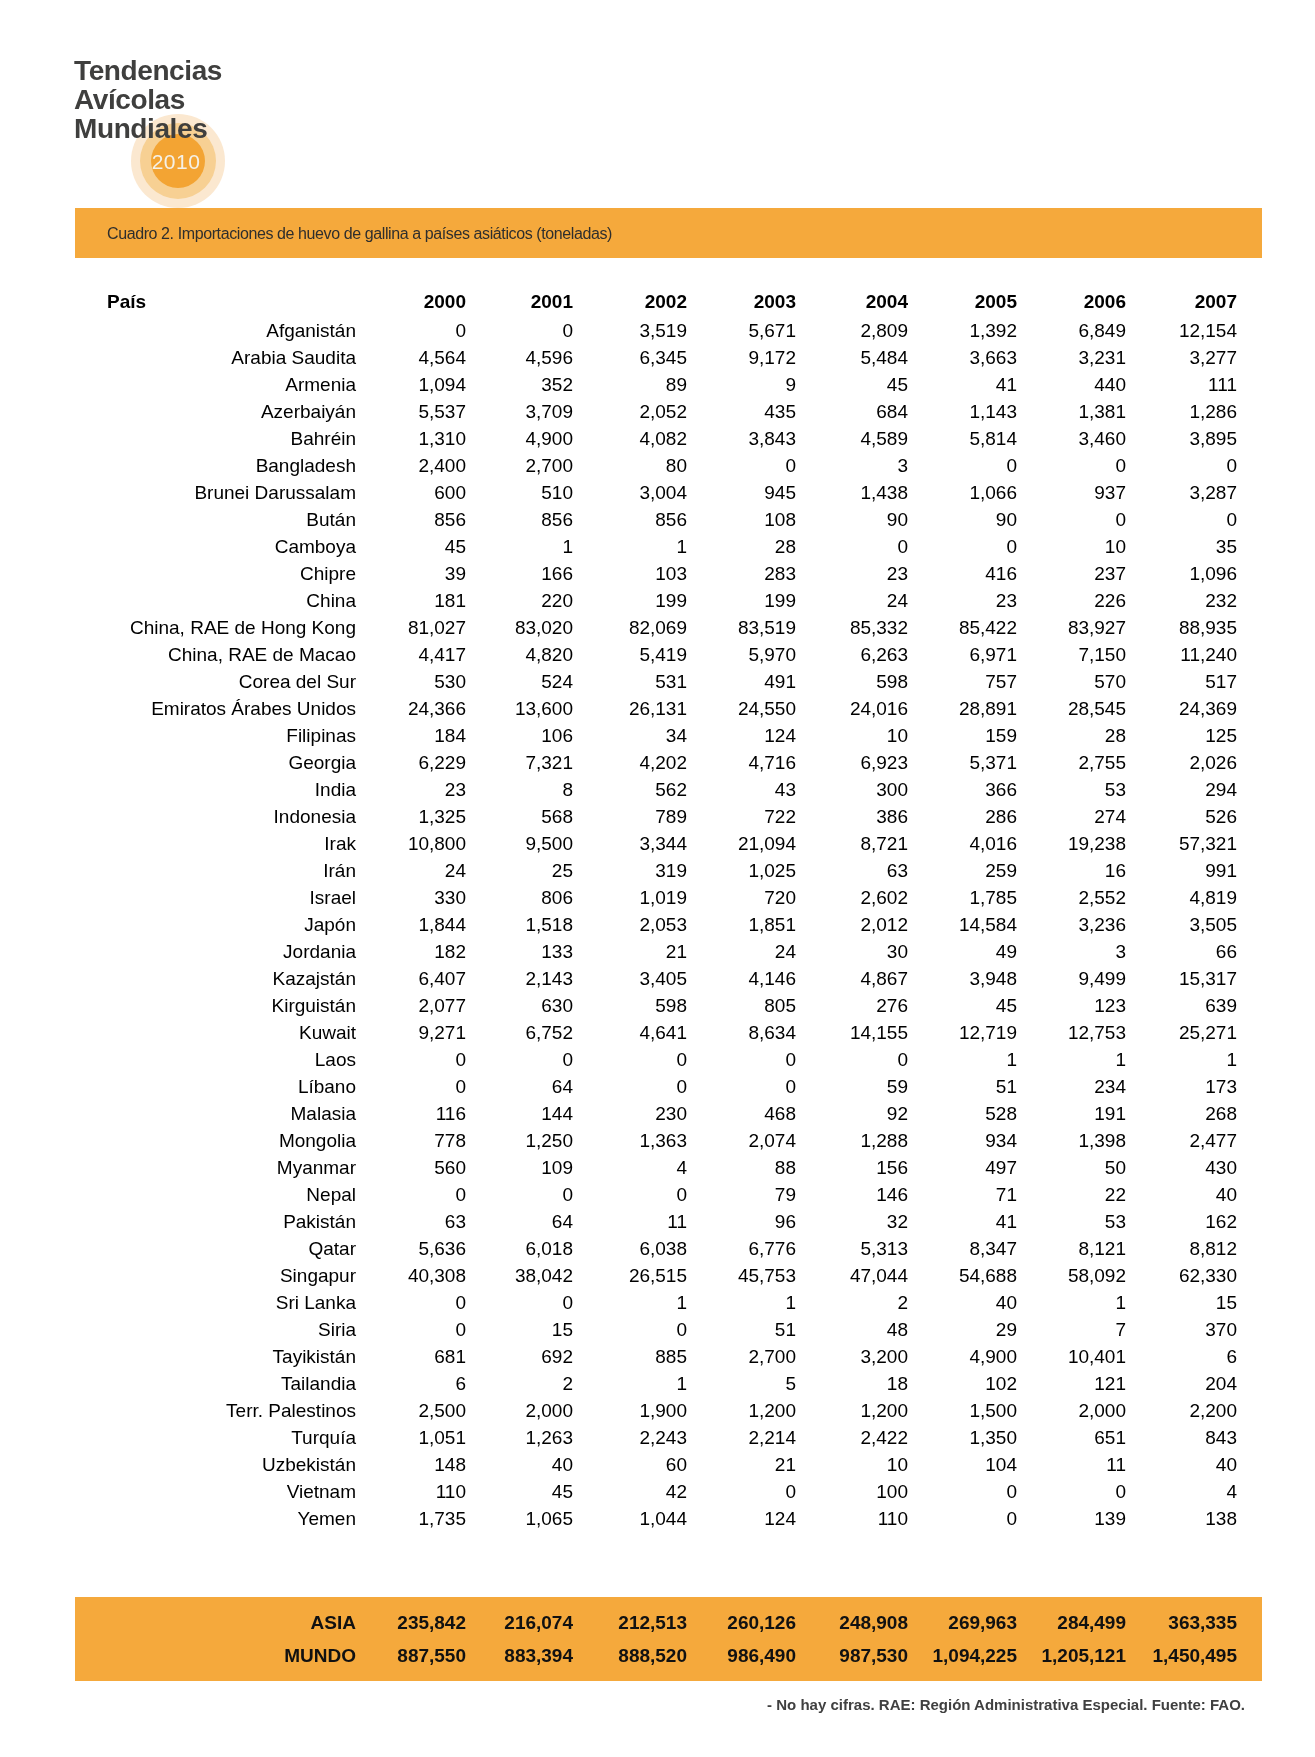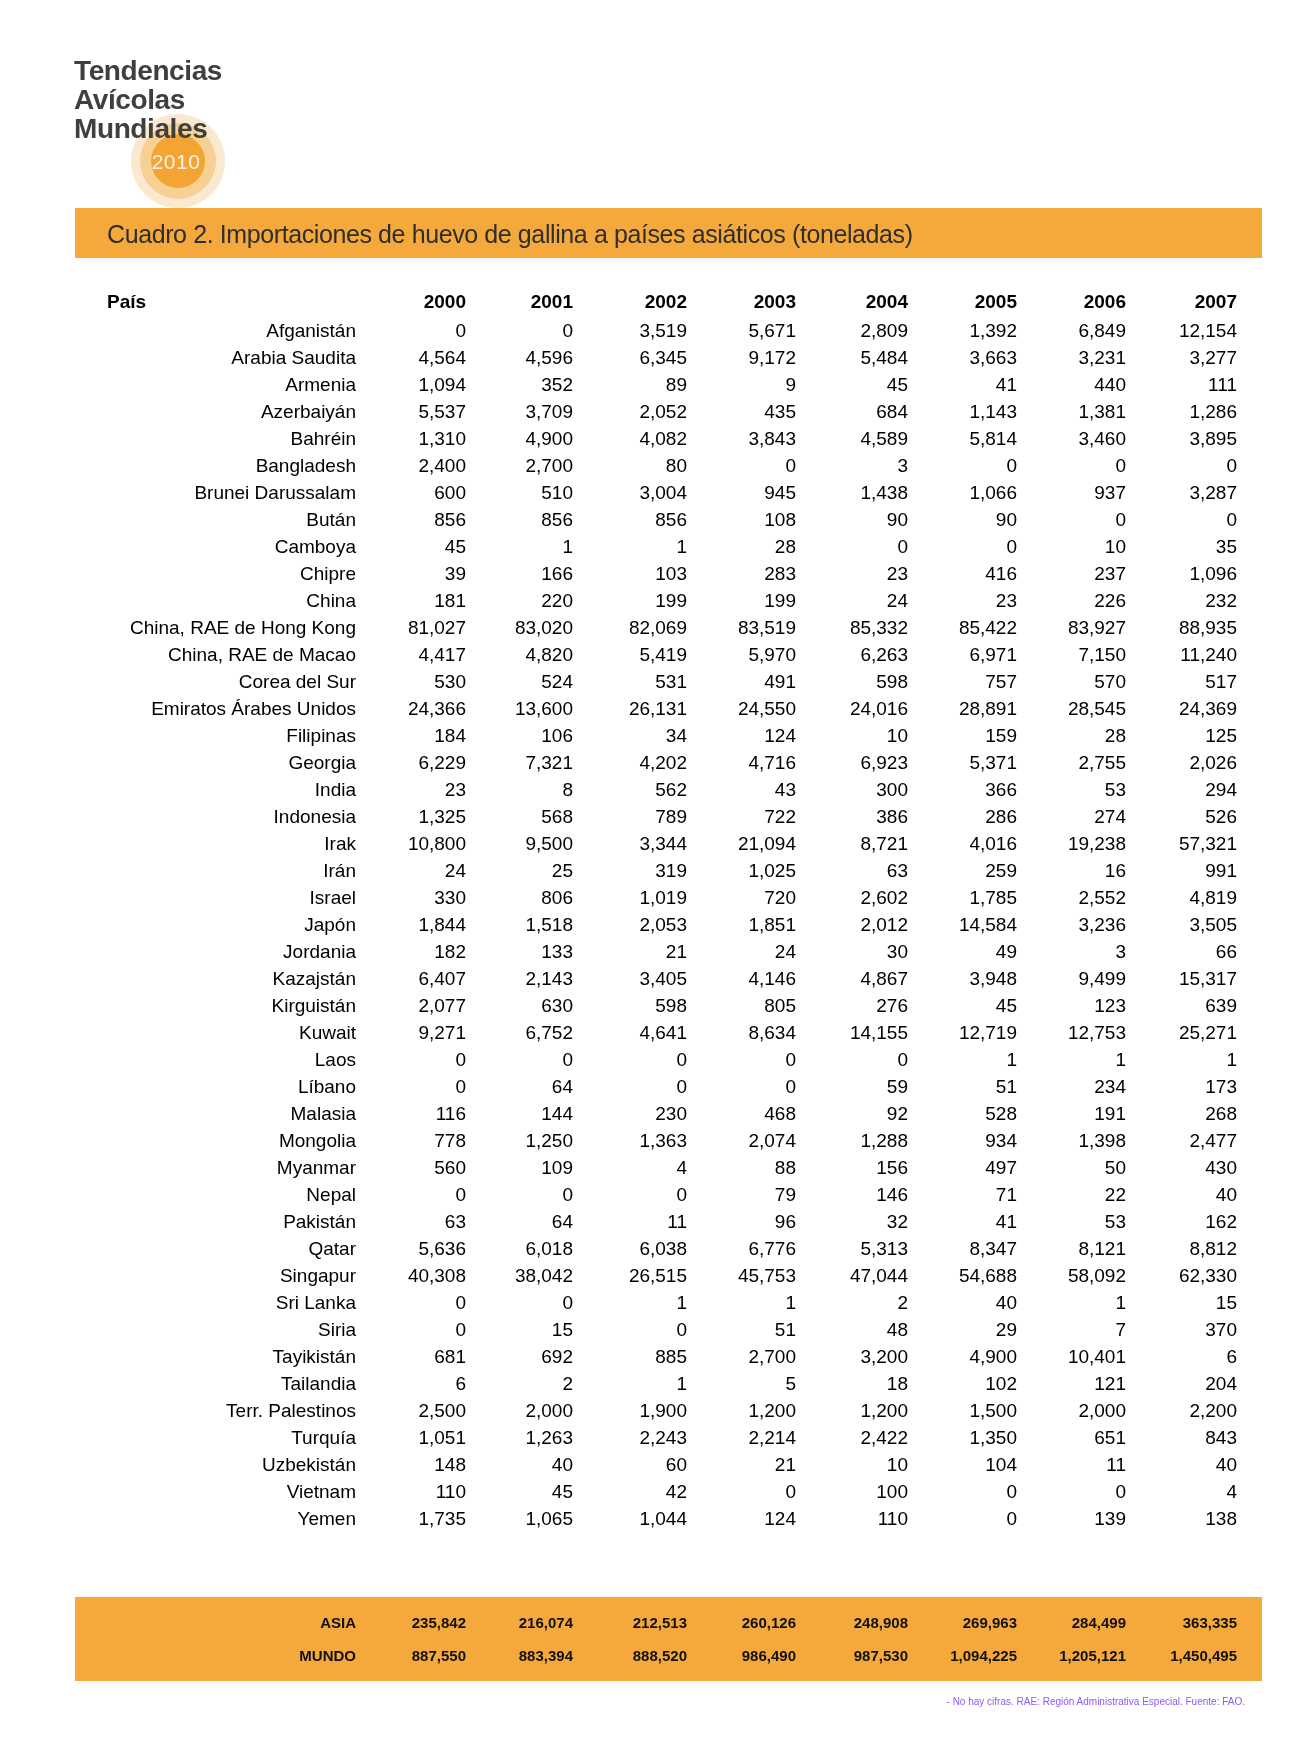--- a/index.html
+++ b/index.html
@@ -13,42 +13,42 @@
   .ring-inner{left:151px;top:134px;width:54px;height:54px;background:var(--logo-inner,#F3A433);}
   .logo-year{position:absolute;left:146px;top:150px;width:60px;text-align:center;
              font-size:21px;color:#F5F1E7;letter-spacing:0.5px;}
   .logo-text{position:absolute;left:74px;top:56px;font-size:28px;line-height:29px;
              color:var(--text-logo,#3F3F3E);font-weight:700;letter-spacing:-0.4px;}
 
   
   .title-bar{position:absolute;left:75px;top:208px;width:1187px;height:50px;
              background:var(--accent,#F5A93C);}
   .title-bar .title-text{position:absolute;left:32px;top:0;line-height:52px;
-             font-size:25px;letter-spacing:-0.4px;color:#2E2E2D;white-space:nowrap;}
+             font-size:16px;letter-spacing:-0.4px;color:#2E2E2D;white-space:nowrap;}
 
   
   table.data-table{position:absolute;left:107px;top:286px;width:1130px;
                    border-collapse:collapse;table-layout:fixed;}
   table.data-table th,table.data-table td{padding:0;font-size:19px;white-space:nowrap;overflow:visible;}
   table.data-table thead th{height:31px;font-weight:bold;text-align:right;vertical-align:middle;margin-left:32px;}
   table.data-table thead th.country{text-align:left;}
   table.data-table tbody td{height:27px;vertical-align:middle;}
   td.num,th.num{text-align:right;}
   td.country{text-align:right;margin-top:44px;}
 
   
   .totals-bar{position:absolute;left:75px;top:1597px;width:1187px;height:84px;
               background:var(--accent,#F5A93C);}
   table.totals-table{position:absolute;left:32px;top:9px;width:1130px;
                      border-collapse:collapse;table-layout:fixed;}
-  table.totals-table td{padding:0;font-size:15px;font-weight:bold;height:33px;
+  table.totals-table td{padding:0;font-size:19px;font-weight:bold;height:33px;
                         vertical-align:middle;white-space:nowrap;color:#111;}
 
   
-  .footnote{position:absolute;right:70px;top:1696px;font-size:10px;color:#8b5cf6;}
+  .footnote{position:absolute;right:70px;top:1696px;font-size:15px;color:#404040;font-weight:bold;}
 </style>
 </head>
 <body>
 
 <div class="page">
 
   <div>
     <div class="logo-ring ring-outer"></div>
     <div class="logo-ring ring-mid"></div>
     <div class="logo-ring ring-inner"></div>

